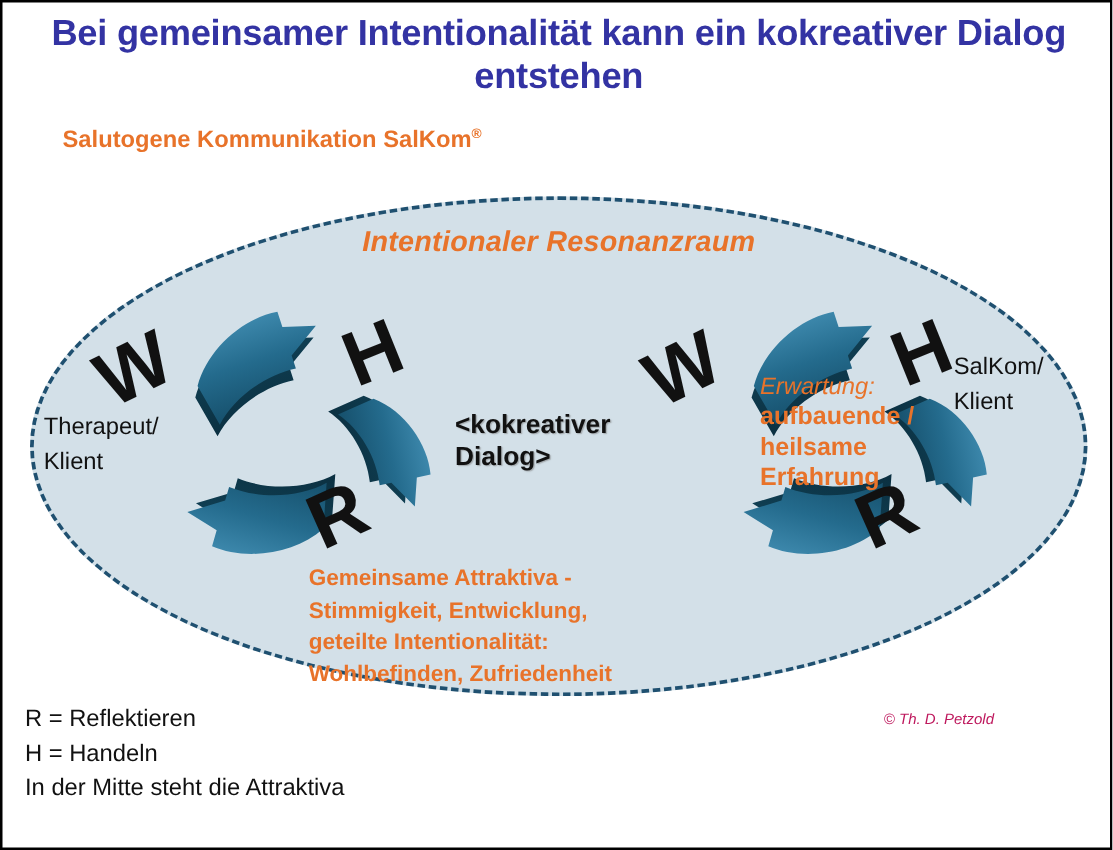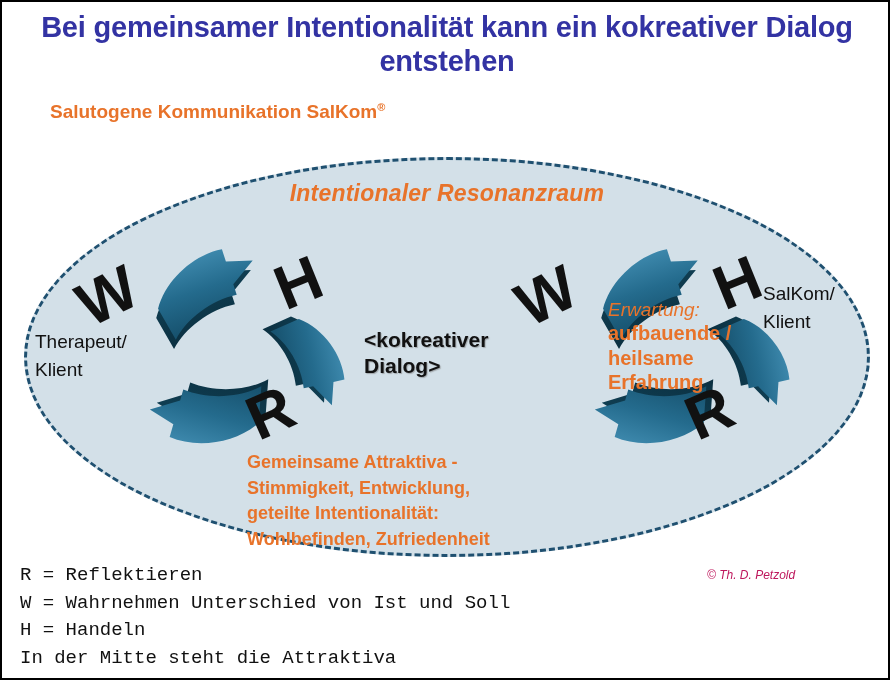--- a/index.html
+++ b/index.html
@@ -144,21 +144,21 @@
 
   
   .legend {
     position: absolute;
     left: 18px;
     top: 560px;
     font-size: 19px;
     color: #111111;
     line-height: 1.45;
   }
-  .legend div { white-space: nowrap; font-family: Liberation Mono, monospace; }
+  .legend div { white-space: nowrap; }
 
   .copyright {
     position: absolute;
     left: 705px;
     top: 566px;
     font-size: 12px;
     color: #be185d;
     font-style: italic;
   }
 
@@ -258,20 +258,19 @@
 
   <div class="attraktiva">
     <div>Gemeinsame Attraktiva -</div>
     <div>Stimmigkeit, Entwicklung,</div>
     <div>geteilte Intentionalität:</div>
     <div>Wohlbefinden, Zufriedenheit</div>
   </div>
 
   <div class="legend">
     <div>R = Reflektieren</div>
-    <div>W = Wahrnehmen Unterschied von Ist und Soll</div>
     <div>H = Handeln</div>
     <div>In der Mitte steht die Attraktiva</div>
   </div>
 
   <div class="copyright">© Th. D. Petzold</div>
 
 </div>
 
 </body></html>

